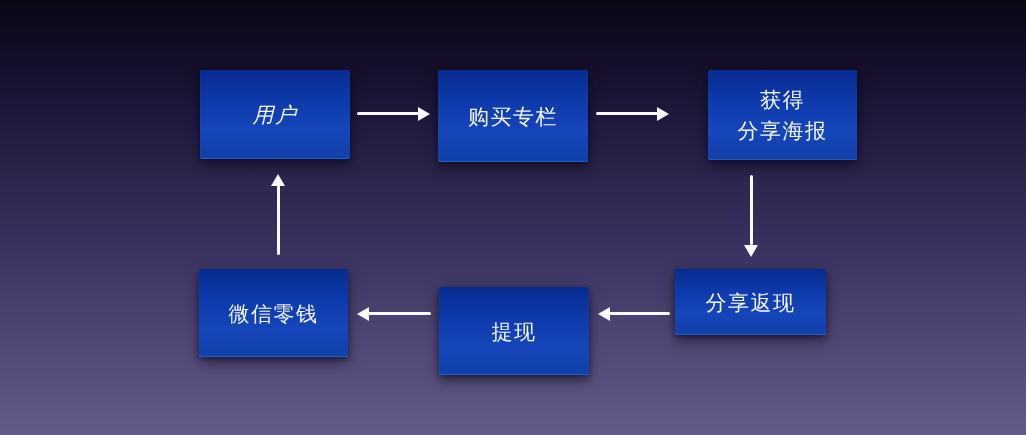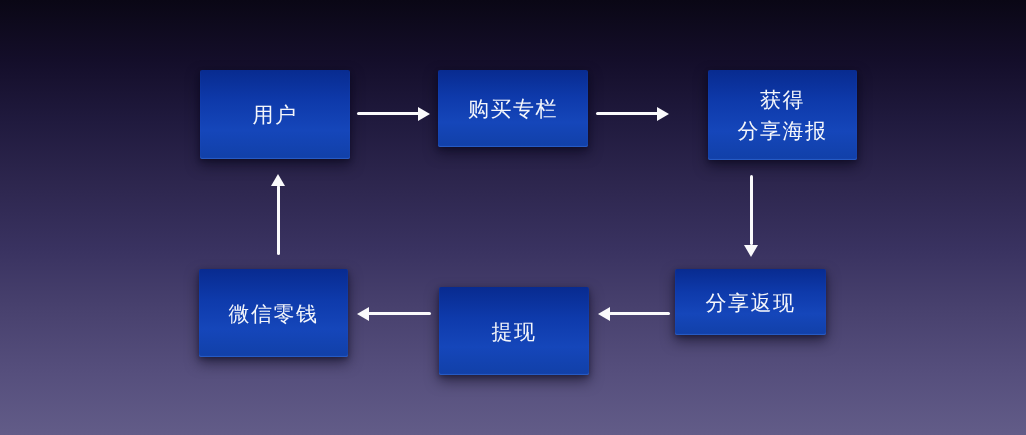--- a/index.html
+++ b/index.html
@@ -71,25 +71,25 @@
     border-left: 7px solid transparent;
     border-right: 7px solid transparent;
     border-bottom: 12px solid #fafafc;
   }
 </style>
 </head>
 <body>
 
 <div class="canvas">
 
-  <div class="node" style="left:200px; top:70px; width:150px; height:89px;">
+  <div class="node" style="left:200px; top:70px; width:150px; height:89px;font-style:italic;">
     <span class="label">用户</span>
   </div>
 
-  <div class="node" style="left:438px; top:70px; width:150px; height:77px;">
+  <div class="node" style="left:438px; top:70px; width:150px; height:92px;">
     <span class="label">购买专栏</span>
   </div>
 
   <div class="node" style="left:676px; top:70px; width:149px; height:90px;margin-left:32px;">
     <span class="label">获得
 分享海报</span>
   </div>
 
   <div class="node" style="left:199px; top:269px; width:149px; height:88px;">
     <span class="label">微信零钱</span>

